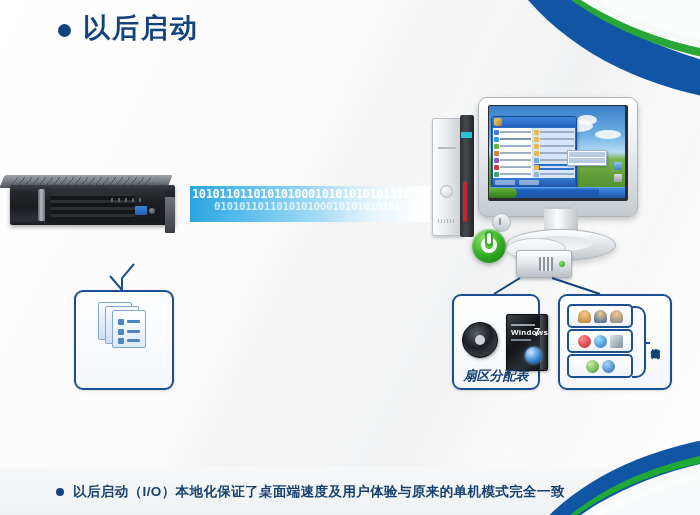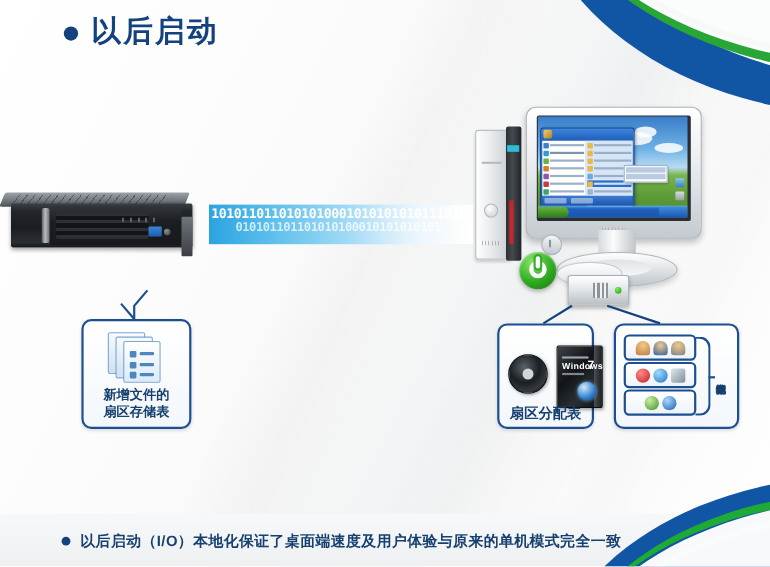--- a/index.html
+++ b/index.html
@@ -297,21 +297,21 @@
   .doc{
     position:absolute;border-radius:2px;border:1px solid #7fa7cf;
     background:linear-gradient(180deg,#f7fbff,#cfe0f2);
   }
   .doc1{left:0;top:0;width:32px;height:36px;}
   .doc2{left:7px;top:4px;width:32px;height:36px;}
   .doc3{left:14px;top:8px;width:32px;height:36px;background:linear-gradient(180deg,#ffffff,#dcebf8);}
   .doc3 .ln{position:absolute;height:3px;background:#4f86c0;border-radius:1px;}
   .doc3 .sq{position:absolute;width:6px;height:6px;background:#4f86c0;border-radius:1px;}
   #callout-sector-table{left:452px;top:294px;width:84px;height:92px;}
-  #callout-sector-table .cap{font-size:13px;position:absolute;left:0;right:0;bottom:4px;}
+  #callout-sector-table .cap{font-size:13px;position:absolute;left:0;right:0;bottom:4px;font-style:italic;}
   .winbox{position:absolute;left:8px;top:6px;width:70px;height:58px;}
   .wb-case{
     position:absolute;left:24px;top:12px;width:40px;height:55px;border-radius:2px;
     background:linear-gradient(135deg,#3d4348 0%,#121416 40%,#2a2f34 70%,#0c0e10 100%);
     border:1px solid #0a0c0e;box-shadow:1px 1px 3px rgba(0,0,0,.35);margin-left:20px;
   }
   .wb-spine{position:absolute;right:0;top:0;width:7px;height:55px;
     background:linear-gradient(90deg,#4a5055,#1c2023);}
   .wb-txt1{position:absolute;left:4px;top:9px;width:24px;height:2px;background:#9aa4ae;}
   .wb-win{position:absolute;left:4px;top:13px;color:#fff;font-size:8px;font-weight:bold;letter-spacing:.3px;}
@@ -549,24 +549,20 @@
       <div class="doc doc2"></div>
       <div class="doc doc3">
         <div class="sq" style="left:5px;top:8px;"></div>
         <div class="ln" style="left:14px;top:9px;width:13px;"></div>
         <div class="sq" style="left:5px;top:18px;"></div>
         <div class="ln" style="left:14px;top:19px;width:13px;"></div>
         <div class="sq" style="left:5px;top:27px;"></div>
         <div class="ln" style="left:14px;top:28px;width:13px;"></div>
       </div>
     </div>
-    <div class="cap">
-      <div>新增文件的</div>
-      <div>扇区存储表</div>
-    </div>
   </div>
 
   <div class="callout" id="callout-sector-table">
     <div class="winbox">
       <div class="wb-case">
         <div class="wb-spine"></div>
         <div class="wb-txt1"></div>
         <div class="wb-win">Windows</div>
         <div class="wb-7">7</div>
         <div class="wb-ult"></div>

